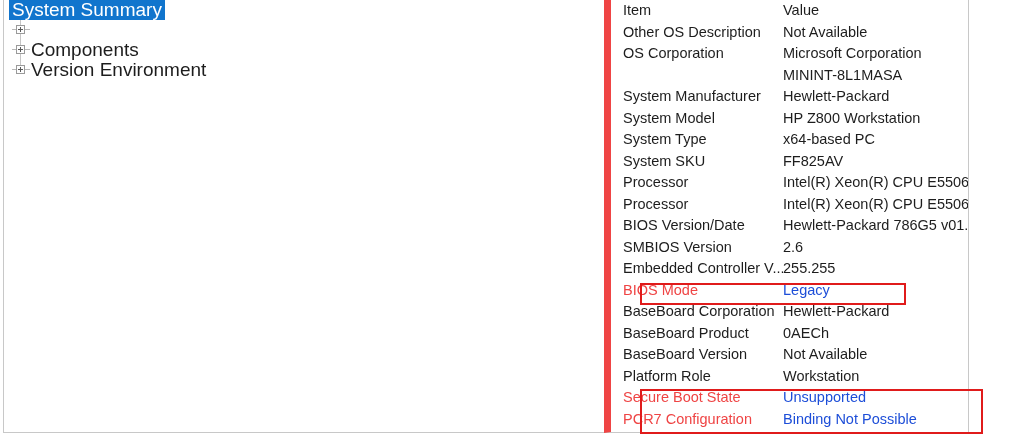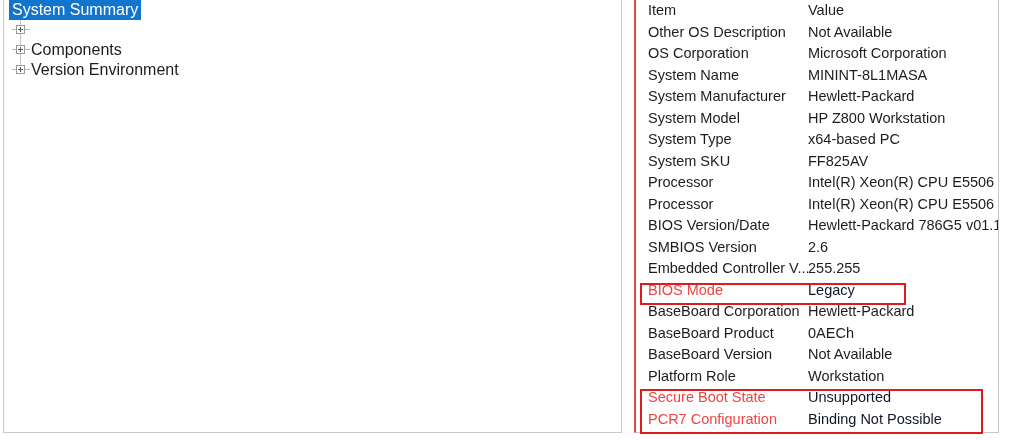--- a/index.html
+++ b/index.html
@@ -32,21 +32,21 @@
     border-left: 1px solid #c8c8c8;
     border-right: 1px solid #c8c8c8;
     border-bottom: 1px solid #c8c8c8;
     box-sizing: border-box;
     overflow: hidden;
   }
   .tree-row {
     position: relative;
     height: 20px;
     line-height: 20px;
-    font-size: 16px;
+    font-size: 19px;
     color: #1d1d1d;
     white-space: nowrap;
   }
   .tree-row.root {
     padding-left: 5px;
   }
   .tree-row.child {
     padding-left: 8px;
   }
   .tree-label {
@@ -122,26 +122,26 @@
     left: 8px;
     top: 14px;
     width: 1px;
     height: 6px;
     background: #c6c6c6;
   }
 
   
   #detail-panel {
     position: absolute;
-    left: 634px;
+    left: 604px;
     top: 0px;
     width: 365px;
     height: 433px;
     background: #ffffff;
-    border-left: 2px solid #ef4444;
+    border-left: 7px solid #ef4444;
     border-right: 1px solid #c8c8c8;
     border-bottom: 1px solid #c8c8c8;
     box-sizing: border-box;
     overflow: hidden;
   }
   #detail-inner {
     position: relative;
     width: 420px;
     height: 433px;
   }
@@ -159,21 +159,21 @@
     top: 0;
     width: 160px;
     overflow: hidden;
   }
   .det-value {
     position: absolute;
     left: 172px;
     top: 0;
     white-space: nowrap;
   }
-  .det-row.hl .det-value { color: #0f172a; }
+  .det-row.hl .det-value { color: #1d4ed8; }
   .det-row.hl .det-item  { color: #ef4444; }
 
   
   .redbox {
     position: absolute;
     border: 2px solid #e01b1b;
     box-sizing: border-box;
     pointer-events: none;
   }
   #redbox-bios {
@@ -233,21 +233,20 @@
 
       <div class="det-row">
         <span class="det-item">Other OS Description</span>
         <span class="det-value">Not Available</span>
       </div>
       <div class="det-row">
         <span class="det-item">OS Corporation</span>
         <span class="det-value">Microsoft Corporation</span>
       </div>
       <div class="det-row">
-        <span class="det-item">System Name</span>
         <span class="det-value">MININT-8L1MASA</span>
       </div>
       <div class="det-row">
         <span class="det-item">System Manufacturer</span>
         <span class="det-value">Hewlett-Packard</span>
       </div>
       <div class="det-row">
         <span class="det-item">System Model</span>
         <span class="det-value">HP Z800 Workstation</span>
       </div>

